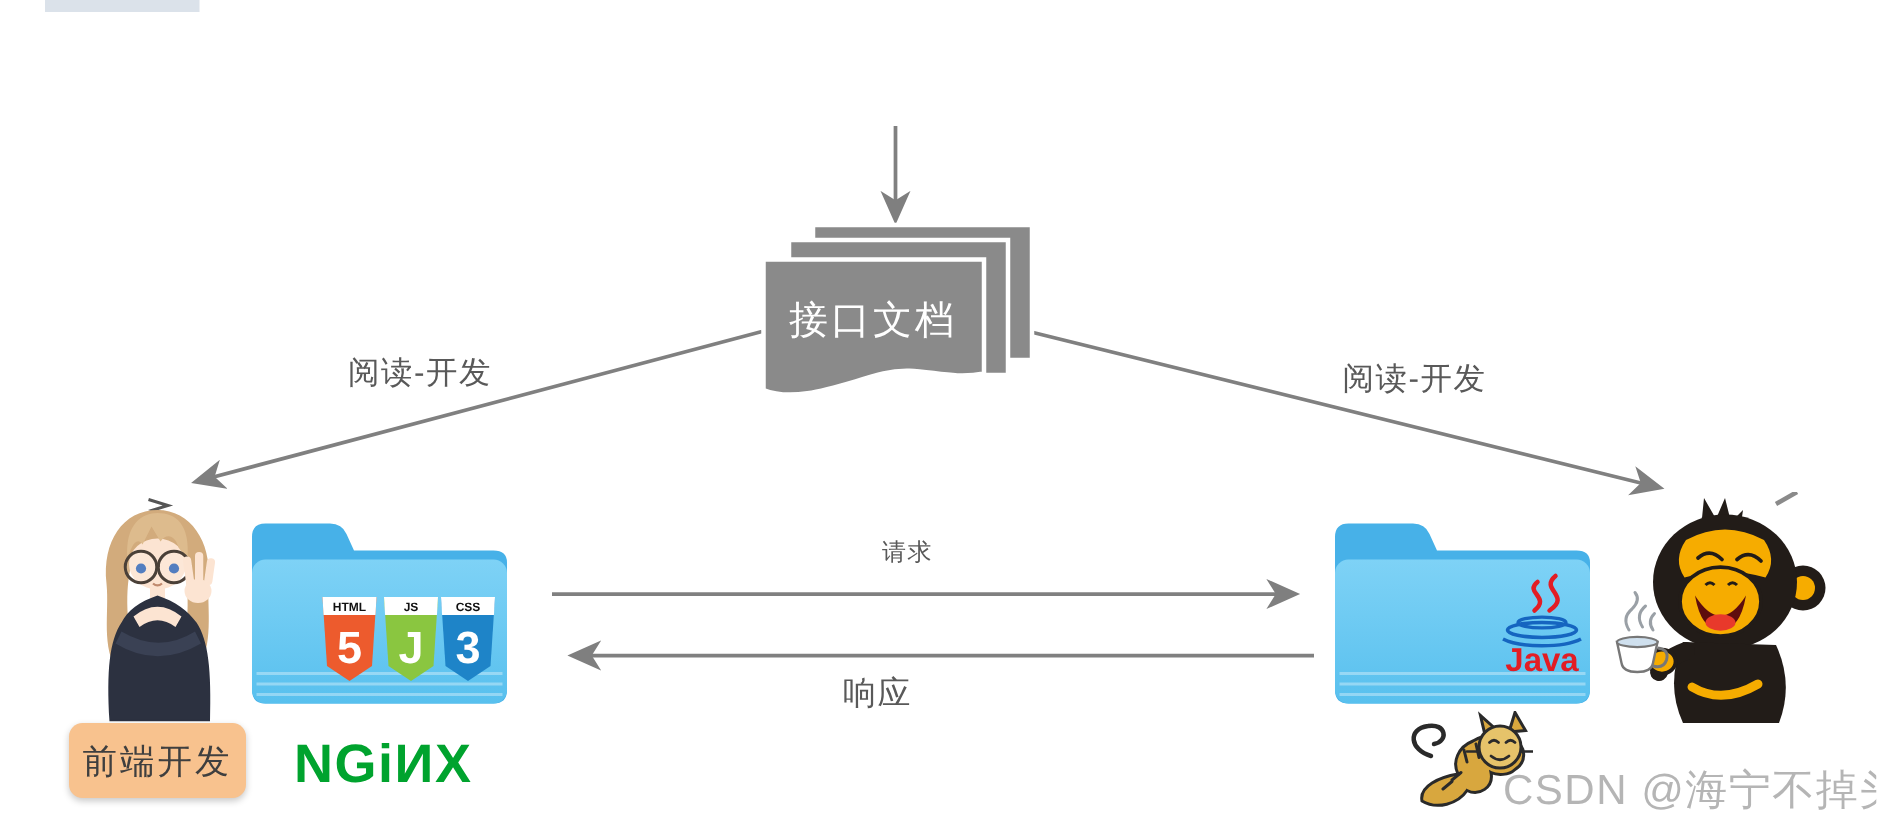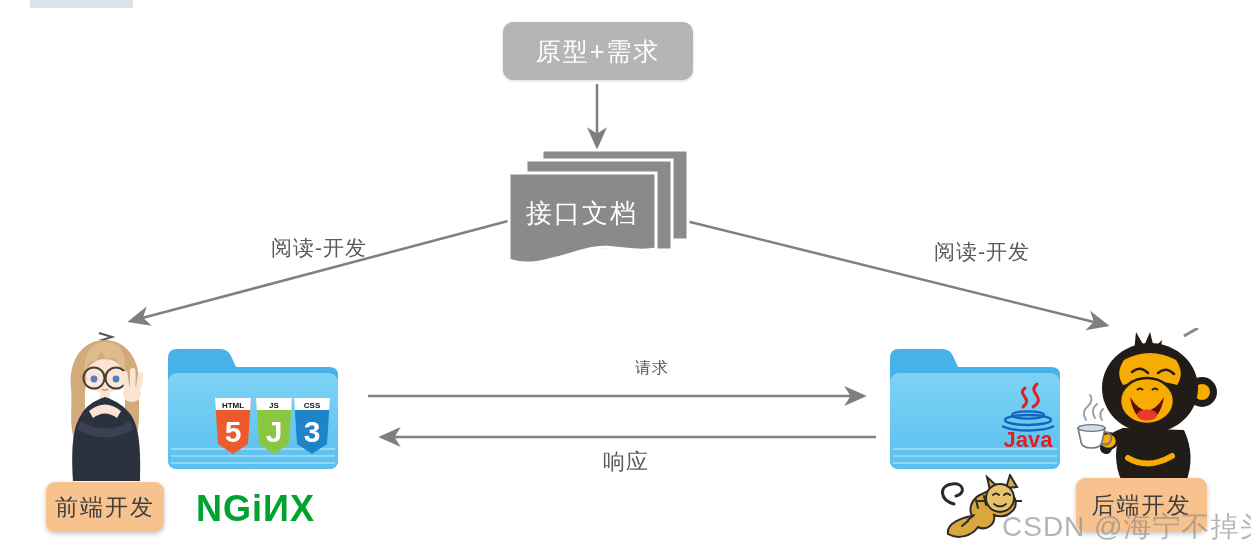--- a/index.html
+++ b/index.html
@@ -8,21 +8,21 @@
     font-family:"Liberation Sans","DejaVu Sans",sans-serif;
   }
   .abs{position:absolute;}
   .artifact-bar{left:30px;top:0;width:103px;height:8px;background:#dbe2ea;}
   .proto-box{
     left:503px;top:22px;width:190px;height:58px;background:#b5b5b5;border-radius:10px;
     display:flex;align-items:center;justify-content:center;color:#ffffff;font-size:25px;
     letter-spacing:2px;box-shadow:0 1px 3px rgba(0,0,0,0.15);
   }
   .diagram-layer{left:0;top:0;width:1251px;height:546px;pointer-events:none;}
-  .gray-label{color:#595959;font-size:21px;text-align:right;letter-spacing:1px;margin-left:32px;}
+  .gray-label{color:#595959;font-size:21px;text-align:center;letter-spacing:1px;}
   .read-left{left:225px;top:234px;width:110px;}
   .read-right{left:888px;top:238px;width:110px;}
   .req-label{left:573px;top:358px;width:64px;font-size:16px;}
   .resp-label{left:553px;top:447px;width:64px;font-size:22px;}
   .docstack{left:500px;top:148px;width:195px;height:128px;}
   .role-label{
     background:#f8c28e;border-radius:9px;display:flex;align-items:center;justify-content:center;
     color:#3f3f3f;font-size:23px;letter-spacing:2px;box-shadow:0 2px 5px rgba(0,0,0,0.22);
   }
   .label-frontend{left:46px;top:482px;width:118px;height:50px;}
@@ -55,23 +55,20 @@
         <path d="M0,0 L9,4 L0,8 L2.5,4 Z" fill="#7f7f7f"></path>
       </marker>
     </defs>
     <line x1="597" y1="84" x2="597" y2="146" stroke="#808080" stroke-width="2.5" marker-end="url(#ah)"></line>
     <line x1="508" y1="221" x2="131" y2="321" stroke="#808080" stroke-width="2.5" marker-end="url(#ah)"></line>
     <line x1="686" y1="221" x2="1106" y2="325" stroke="#808080" stroke-width="2.5" marker-end="url(#ah)"></line>
     <line x1="368" y1="396" x2="863" y2="396" stroke="#808080" stroke-width="2.5" marker-end="url(#ah)"></line>
     <line x1="876" y1="437" x2="382" y2="437" stroke="#808080" stroke-width="2.5" marker-end="url(#ah)"></line>
   </svg>
 
-  <div class="abs proto-box">
-    <span>原型+需求</span>
-  </div>
 
   <svg class="abs docstack" width="195" height="128" viewBox="0 0 195 128">
     <rect x="42" y="2" width="146" height="90" fill="#8a8a8a" stroke="#ffffff" stroke-width="3"></rect>
     <rect x="26" y="12" width="146" height="90" fill="#8a8a8a" stroke="#ffffff" stroke-width="3"></rect>
     <path d="M9,25 H156 V101 C130,106 113,95 89,101 C61,108 32,121 9,112 Z" fill="#8a8a8a" stroke="#ffffff" stroke-width="3"></path>
     <text x="82" y="74" text-anchor="middle" font-size="26" letter-spacing="2" fill="#ffffff">接口文档</text>
   </svg>
 
   <div class="abs gray-label read-left">阅读-开发</div>
   <div class="abs gray-label read-right">阅读-开发</div>
@@ -184,19 +181,16 @@
 
   <svg class="abs tomcat" width="84" height="68" viewBox="0 0 84 68">
     <path d="M16,30 C2,26 0,12 14,10 C26,8 28,20 18,22" stroke="#2a2a2a" stroke-width="3" fill="none" stroke-linecap="round"></path>
     <path d="M10,60 C8,50 22,44 34,42 C30,34 34,24 44,20 C52,15 62,14 70,18 C80,23 80,34 72,39 C68,43 60,43 56,41 C58,51 48,57 40,53 C34,62 20,66 10,60 Z" fill="#d8a73e" stroke="#2a2a2a" stroke-width="2"></path>
     <path d="M38,26 l2,8 M46,22 l2,9 M54,20 l1,9 M30,46 l6,-5 M24,52 l6,-5" stroke="#2a2a2a" stroke-width="2" stroke-linecap="round"></path>
     <path d="M52,16 l-3,-13 10,9 Z M68,14 l4,-13 7,12 Z" fill="#d8a73e" stroke="#2a2a2a" stroke-width="2"></path>
     <circle cx="62" cy="24" r="14" fill="#e6c36a" stroke="#2a2a2a" stroke-width="2"></circle>
     <path d="M55,21 q3,-3 6,0 M66,21 q3,-3 6,0 M56,30 q6,5 12,0 M48,27 h-8 M76,27 h8" stroke="#2a2a2a" stroke-width="1.8" fill="none" stroke-linecap="round"></path>
   </svg>
 
-  <div class="abs role-label label-backend">
-    <span>后端开发</span>
-  </div>
 
   <div class="abs watermark">CSDN @海宁不掉头发</div>
 
 </div>
 
 </body></html>

